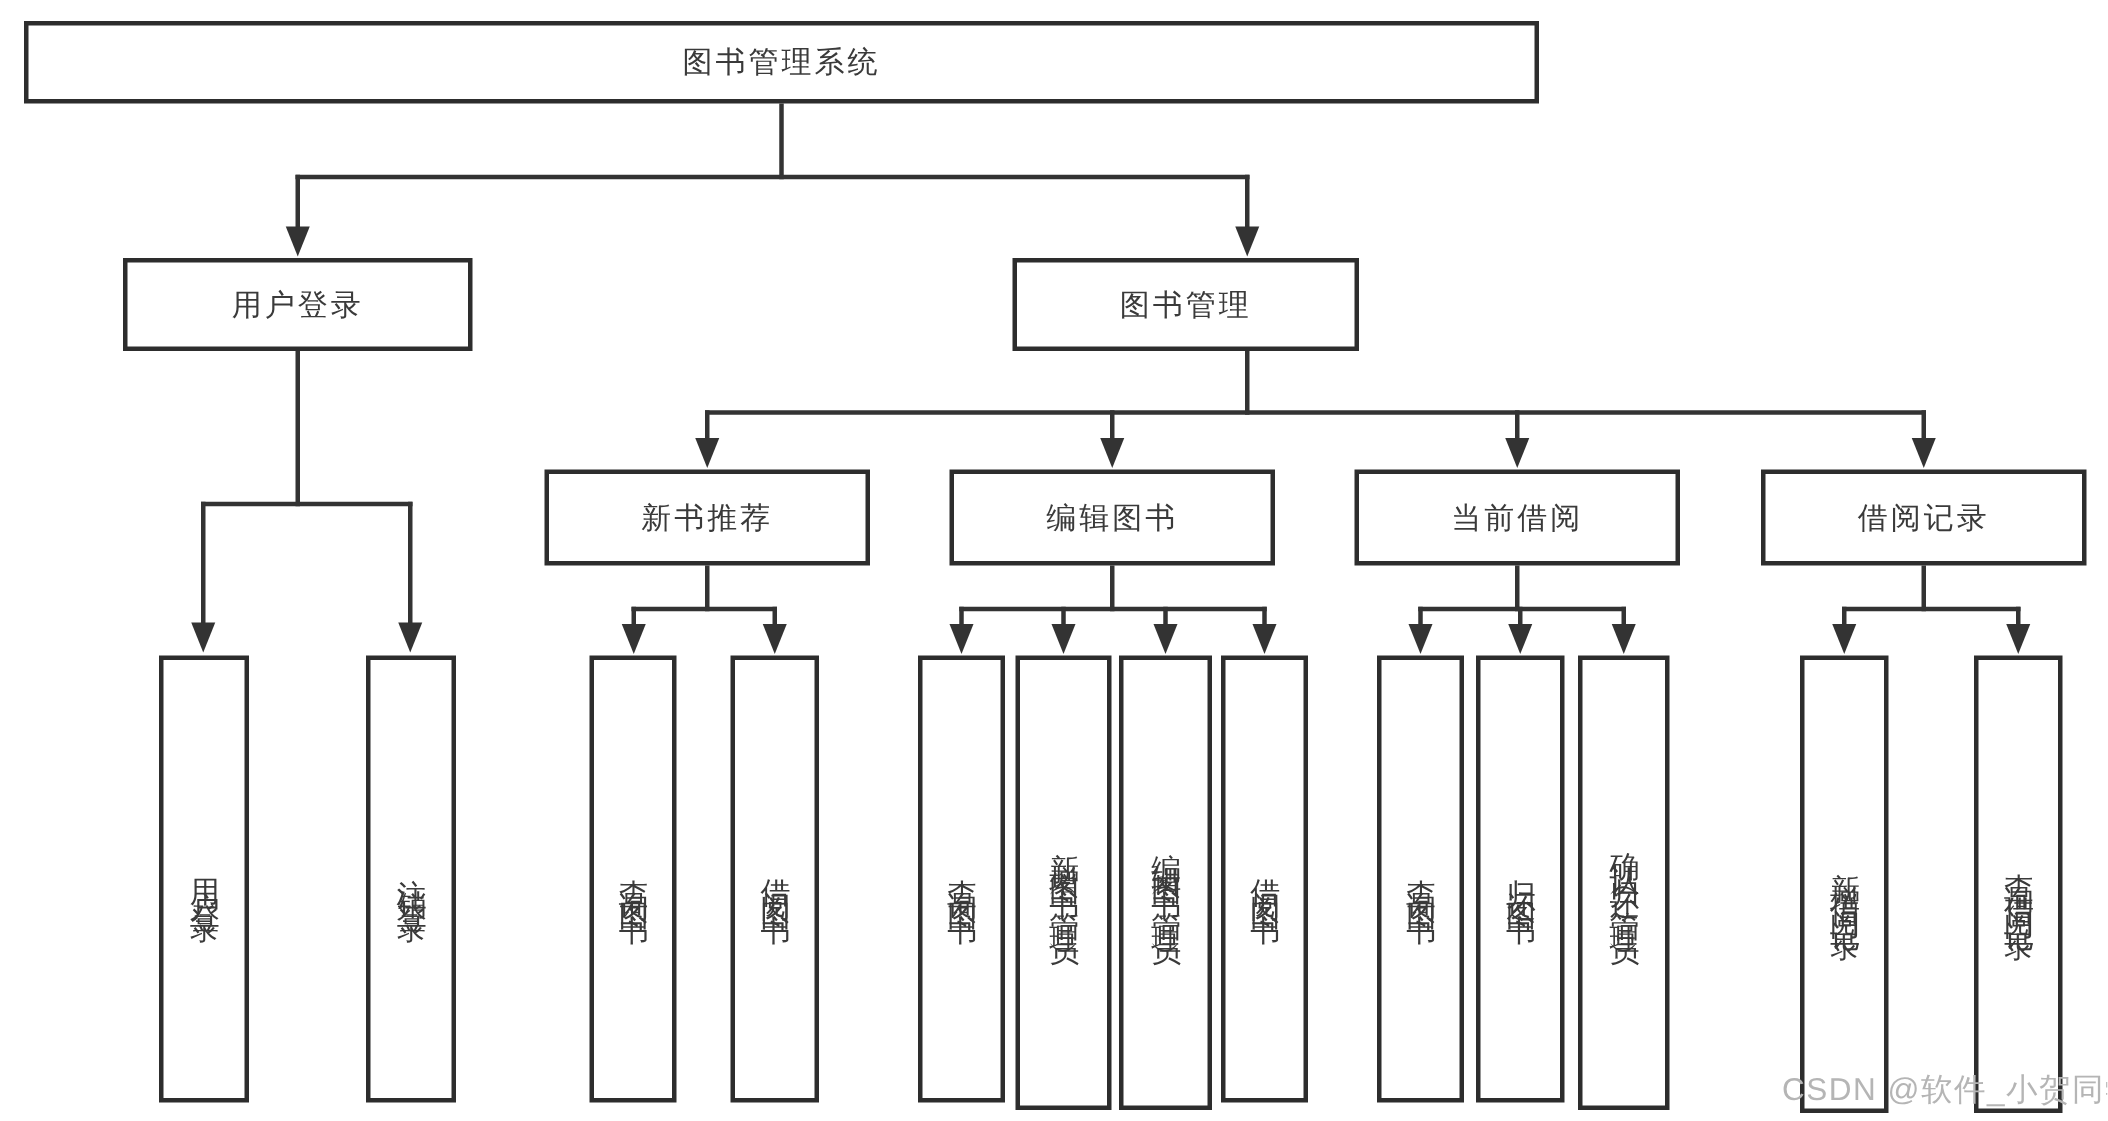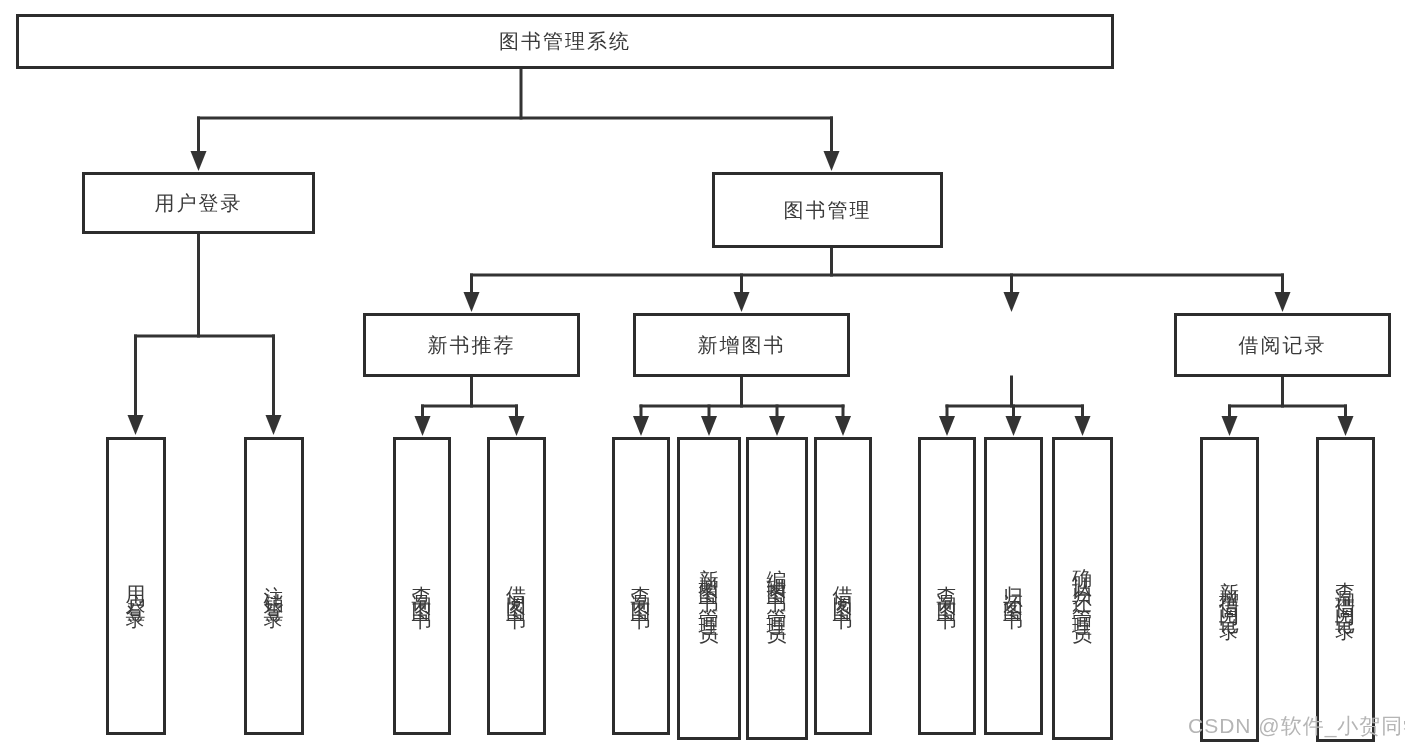--- a/index.html
+++ b/index.html
@@ -88,27 +88,28 @@
       <polygon points="769,416 785,416 777,436"></polygon>
       <polygon points="835,416 851,416 843,436"></polygon>
       <polygon points="939,416 955,416 947,436"></polygon>
       <polygon points="1005.5,416 1021.5,416 1013.5,436"></polygon>
       <polygon points="1074.5,416 1090.5,416 1082.5,436"></polygon>
       <polygon points="1221.5,416 1237.5,416 1229.5,436"></polygon>
       <polygon points="1337.5,416 1353.5,416 1345.5,436"></polygon>
     </g>
   </svg>
 
-  <div class="node hnode root" style="left:16px; top:14px; width:1098px; height:55px;">图书管理系统</div>
+  <div class="node hnode root" style="left:16px; top:14px; width:1010px; height:55px;">图书管理系统</div>
 
   <div class="node hnode" style="left:82px; top:172px; width:233px; height:62px;">用户登录</div>
-  <div class="node hnode" style="left:712px; top:172px; width:231px; height:76px;">图书管理</div>
+  <div class="node hnode" style="left:675px; top:172px; width:231px; height:62px;">图书管理</div>
 
   <div class="node hnode" style="left:363px; top:313px; width:217px; height:64px;text-align:right;">新书推荐</div>
-  <div class="node hnode" style="left:633px; top:313px; width:217px; height:64px;">新增图书</div>
+  <div class="node hnode" style="left:633px; top:313px; width:217px; height:64px;">编辑图书</div>
+  <div class="node hnode" style="left:903px; top:313px; width:217px; height:64px;">当前借阅</div>
   <div class="node hnode" style="left:1174px; top:313px; width:217px; height:64px;">借阅记录</div>
 
   <div class="node leaf" style="left:106px; top:437px; width:60px; height:298px;">用户登录</div>
   <div class="node leaf" style="left:244px; top:437px; width:60px; height:298px;">注销登录</div>
 
   <div class="node leaf" style="left:393px; top:437px; width:58px; height:298px;">查询图书</div>
   <div class="node leaf" style="left:487px; top:437px; width:59px; height:298px;">借阅图书</div>
 
   <div class="node leaf" style="left:612px; top:437px; width:58px; height:298px;">查询图书</div>
   <div class="node leaf" style="left:677px; top:437px; width:64px; height:303px;">新增图书（管理员）</div>

